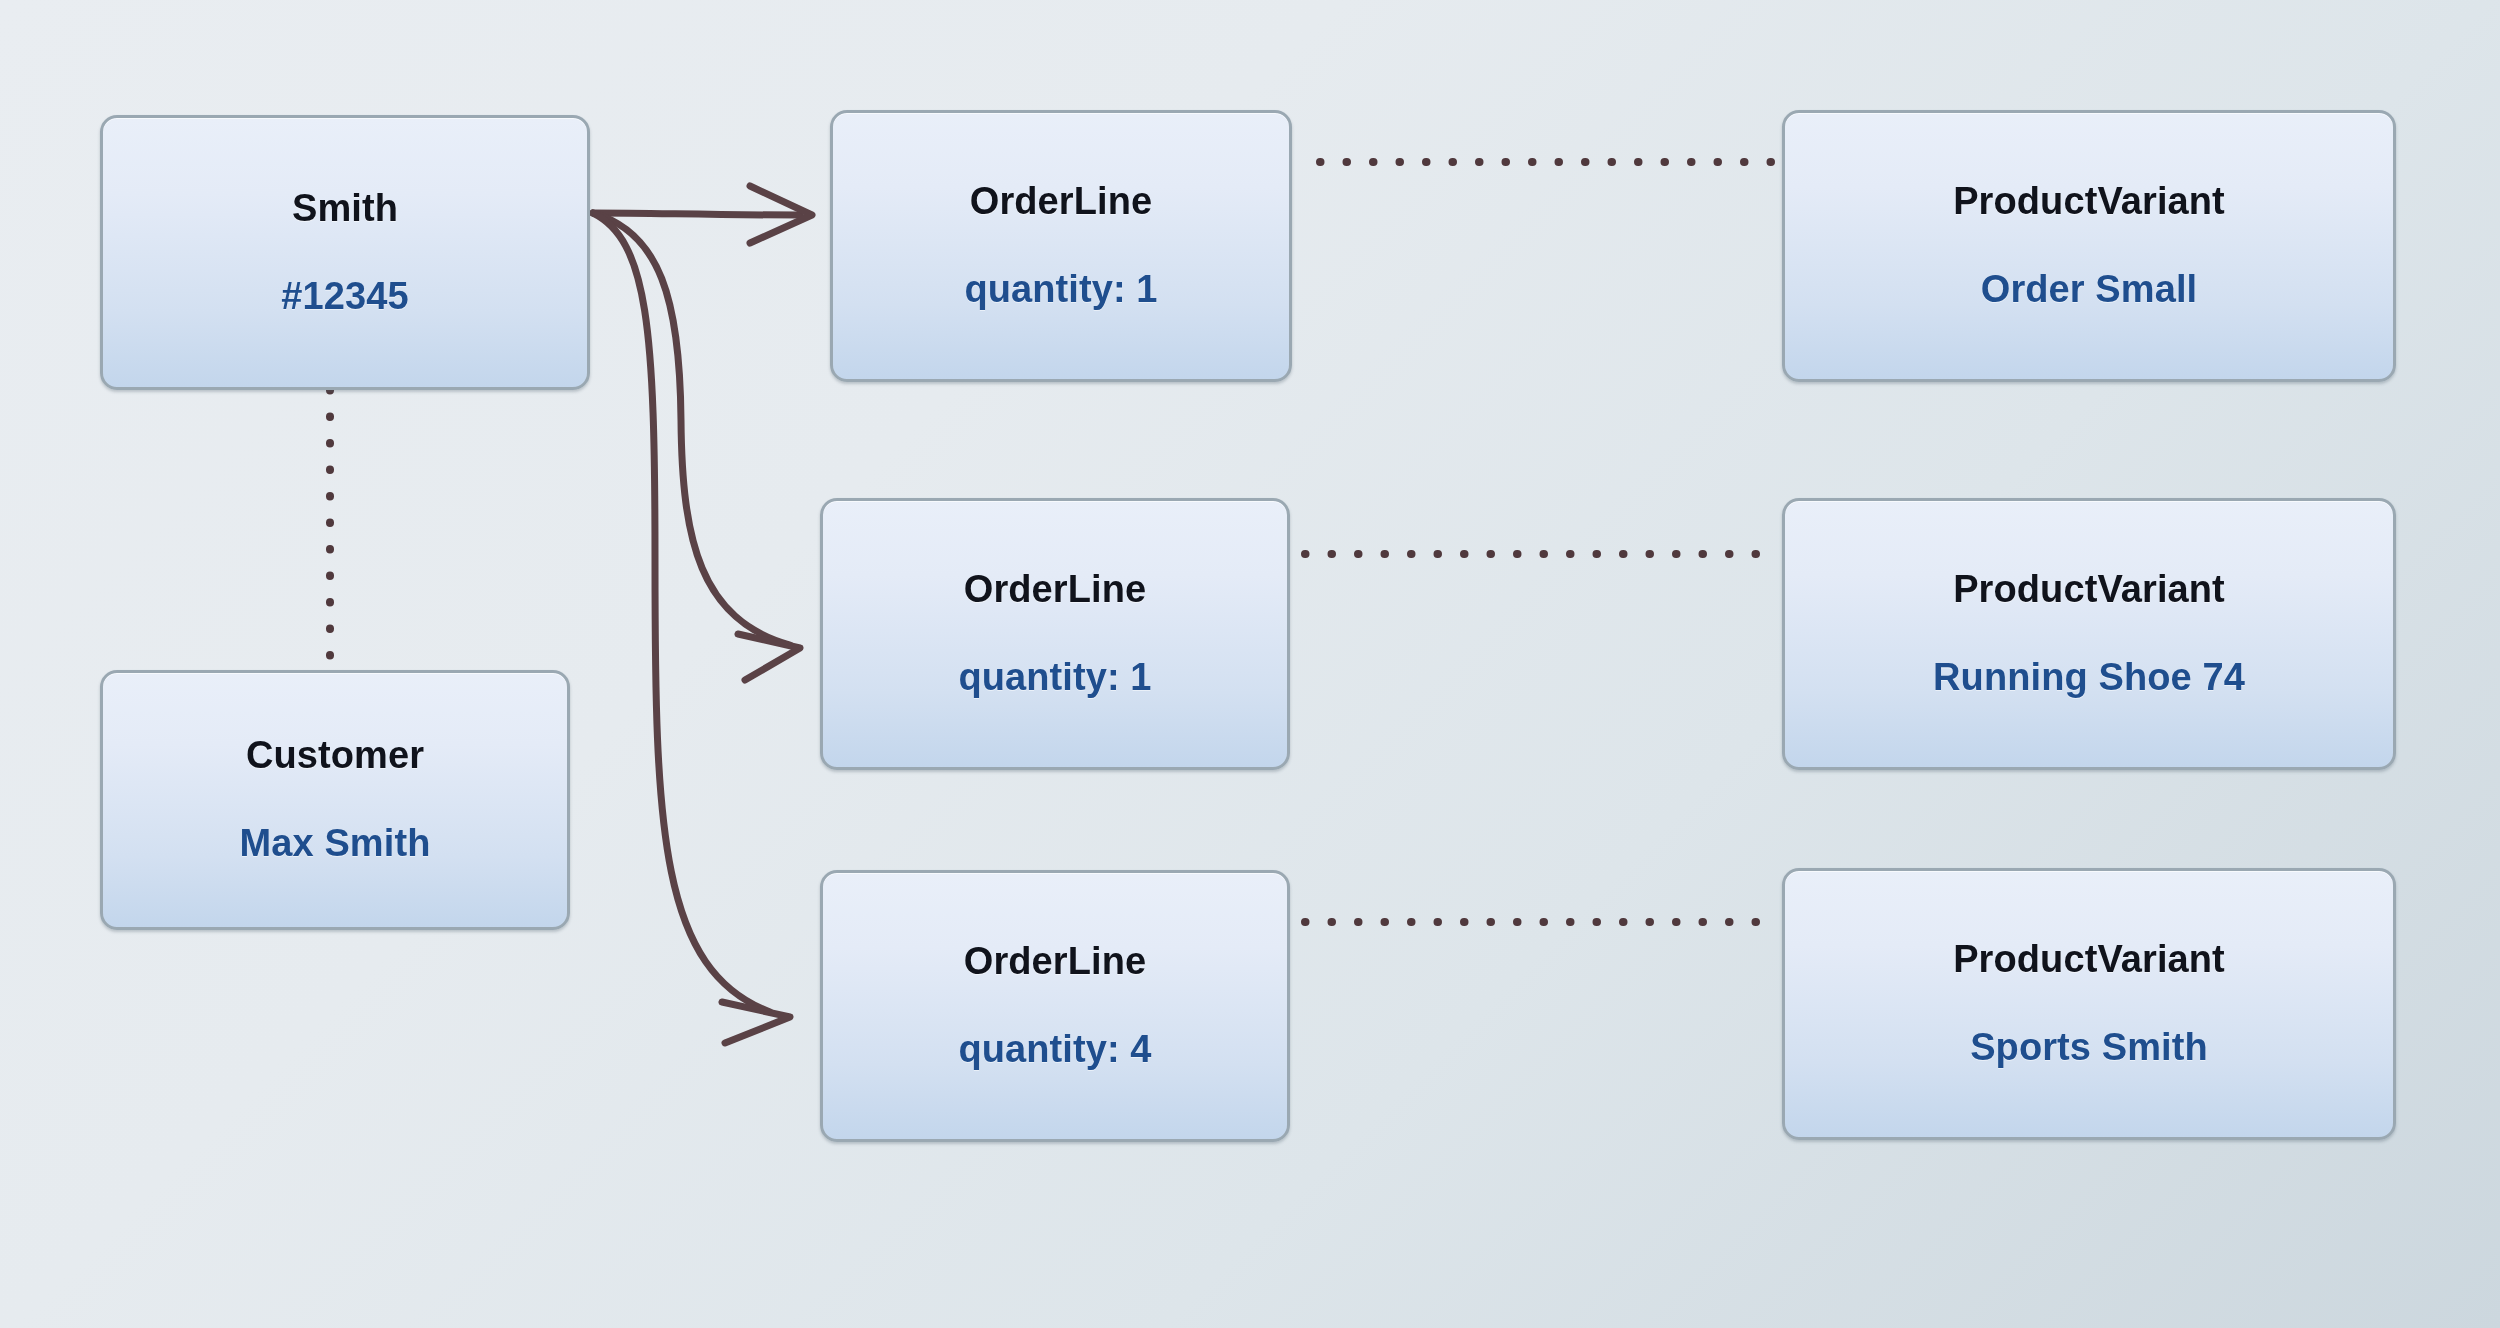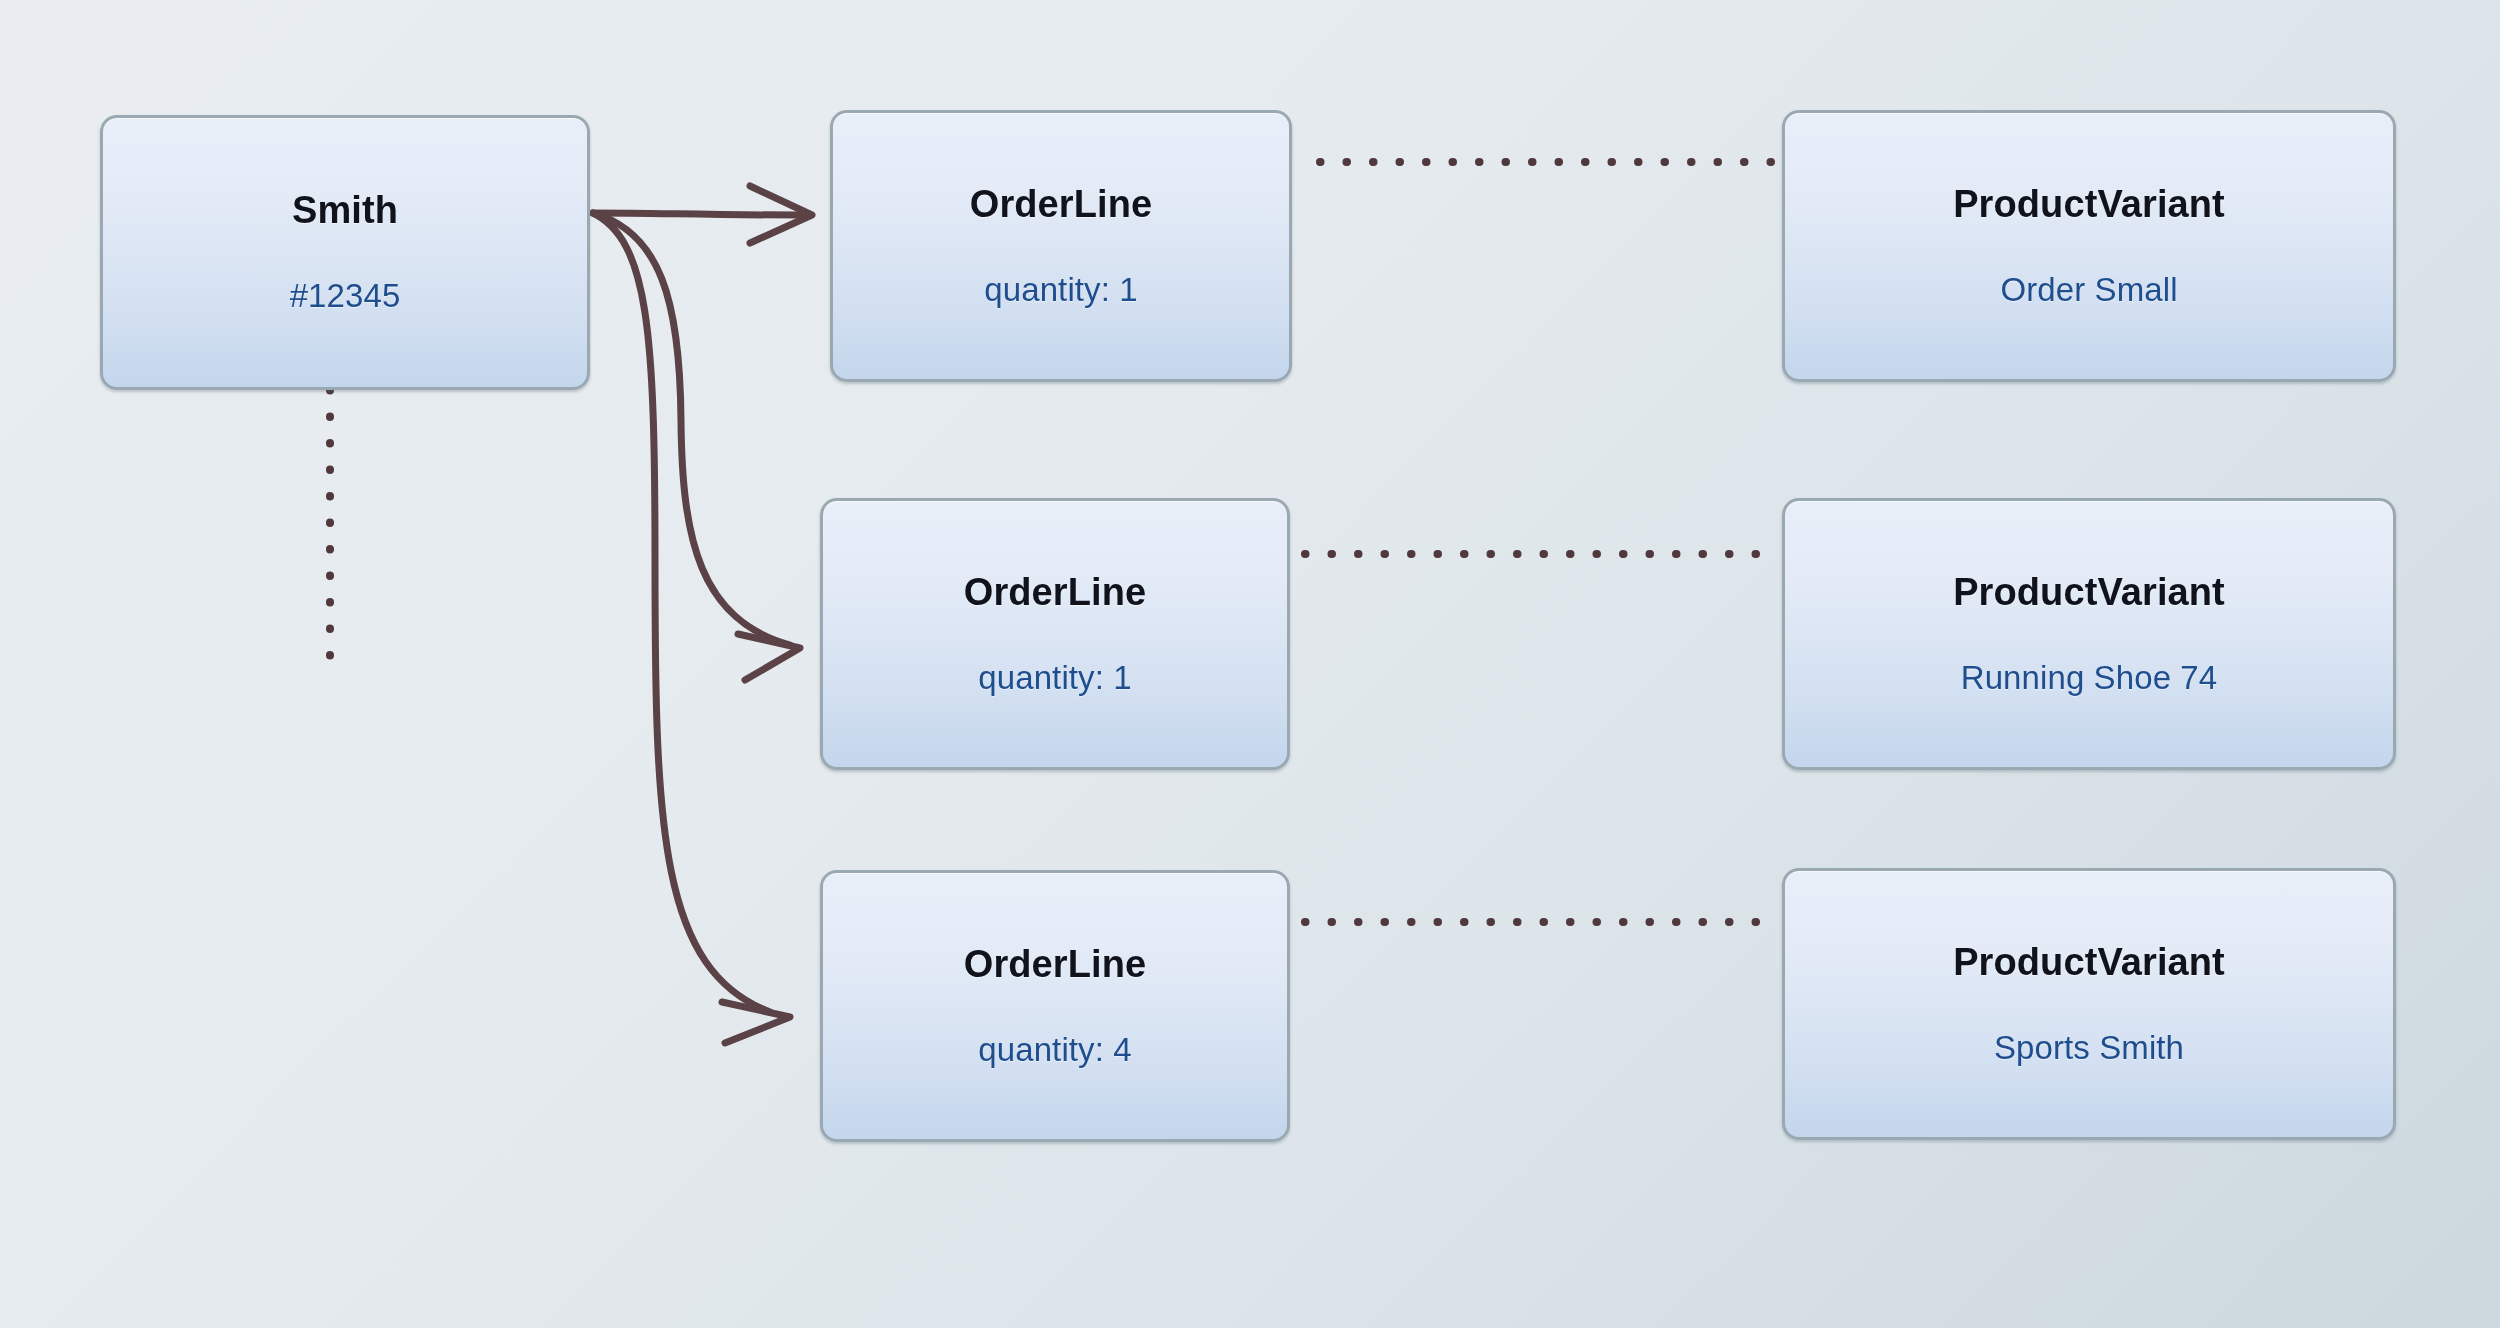--- a/index.html
+++ b/index.html
@@ -45,22 +45,22 @@
   }
   .node .title {
     font-size: 38px;
     font-weight: bold;
     color: #10131c;
     letter-spacing: 0.1px;
     text-shadow: 0 1px 0 rgba(255,255,255,0.55);
     line-height: 1.1;
   }
   .node .subtitle {
-    font-size: 33px;
-    font-weight: normal;
+    font-size: 38px;
+    font-weight: bold;
     color: #1f4e8e;
     letter-spacing: 0.1px;
     text-shadow: 0 1px 0 rgba(255,255,255,0.5);
     line-height: 1.1;
   }
   .node .gap { height: 46px; }
 </style>
 </head>
 <body>
 
@@ -103,20 +103,25 @@
 
     <path class="dot-edge" d="M 1305 922 L 1782 922"></path>
   </svg>
 
   <div class="node" style="left:100px; top:115px; width:490px; height:275px;">
     <div class="title">Smith</div>
     <div class="gap"></div>
     <div class="subtitle">#12345</div>
   </div>
 
+  <div class="node" style="left:100px; top:670px; width:470px; height:260px;">
+    <div class="title">Customer</div>
+    <div class="gap"></div>
+    <div class="subtitle">Max Smith</div>
+  </div>
 
   <div class="node" style="left:830px; top:110px; width:462px; height:272px;">
     <div class="title">OrderLine</div>
     <div class="gap"></div>
     <div class="subtitle">quantity: 1</div>
   </div>
 
   <div class="node" style="left:820px; top:498px; width:470px; height:272px;">
     <div class="title">OrderLine</div>
     <div class="gap"></div>

